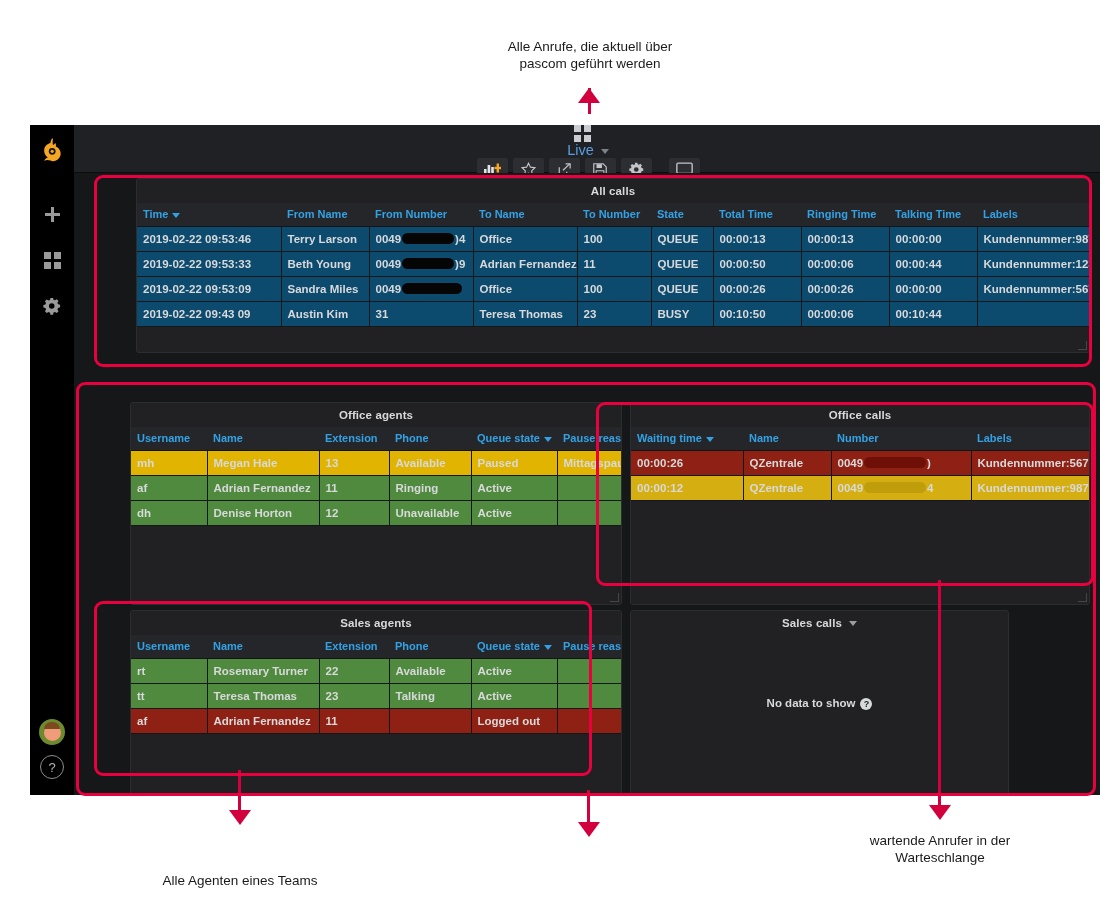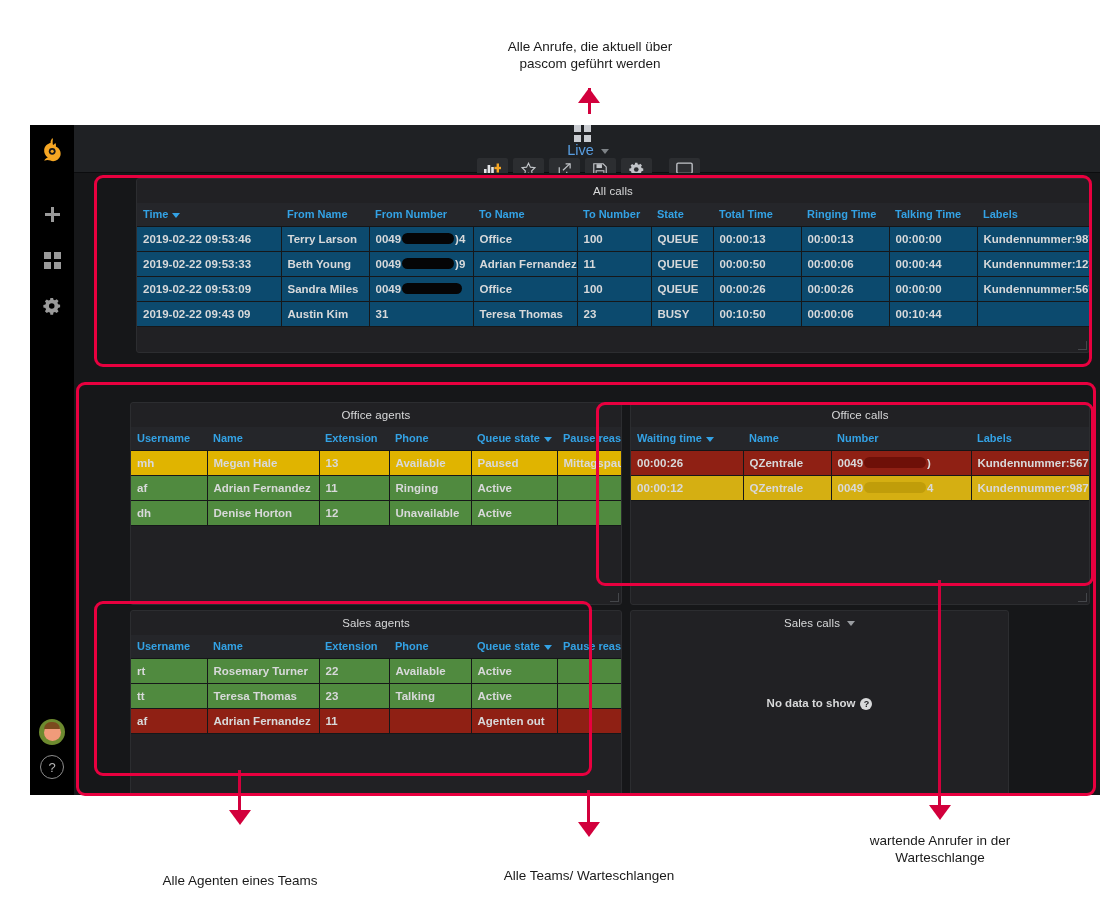--- a/index.html
+++ b/index.html
@@ -170,21 +170,21 @@
     background: #212124;
     border: 1px solid #2c2d30;
     box-sizing: border-box;
     border-radius: 3px;
     overflow: hidden;
   }
   .panel-title {
     text-align: center;
     color: #d8d9da;
     font-size: 11.5px;
-    font-weight: normal;
+    font-weight: bold;
     padding: 6px 0 6px 0;
     letter-spacing: .1px;
   }
   .panel-title .caret { border-top-color: #9a9da1; }
   .resize-grip {
     position: absolute;
     right: 2px; bottom: 2px;
     width: 8px; height: 8px;
     border-right: 1.5px solid #44464a;
     border-bottom: 1.5px solid #44464a;
@@ -549,21 +549,21 @@
               <td>23</td>
               <td>Talking</td>
               <td>Active</td>
               <td></td>
             </tr>
             <tr class="r-red">
               <td>af</td>
               <td>Adrian Fernandez</td>
               <td>11</td>
               <td></td>
-              <td>Agenten out</td>
+              <td>Logged out</td>
               <td></td>
             </tr>
           </tbody>
         </table>
 
       </div>
 
       <div class="panel" style="left:556px; top:229px; width:460px; height:203px;">
         <div class="panel-title">Office calls</div>
         <table class="gt">
@@ -616,20 +616,19 @@
   <div class="anno-box" style="left:76px; top:382px; width:1014px; height:408px;"></div>
   <div class="anno-box" style="left:596px; top:402px; width:492px; height:178px;"></div>
   <div class="anno-box" style="left:94px; top:601px; width:492px; height:169px;"></div>
 
   <div class="anno-line" style="left:238px; top:770px; width:3px; height:48px;"></div>
   <div class="anno-arrow down" style="left:229px; top:810px;"></div>
   <div class="anno-text" style="left:90px; top:872px; width:300px;">Alle Agenten eines Teams</div>
 
   <div class="anno-line" style="left:587px; top:790px; width:3px; height:42px;"></div>
   <div class="anno-arrow down" style="left:578px; top:822px;"></div>
-  <div class="anno-text" style="left:439px; top:867px; width:300px;">Alle Teams/ Warteschlangen</div>
 
   <div class="anno-line" style="left:938px; top:580px; width:3px; height:232px;"></div>
   <div class="anno-arrow down" style="left:929px; top:805px;"></div>
   <div class="anno-text" style="left:790px; top:832px; width:300px;">wartende Anrufer in der
 Warteschlange</div>
 
 </div>
 
 </body></html>

